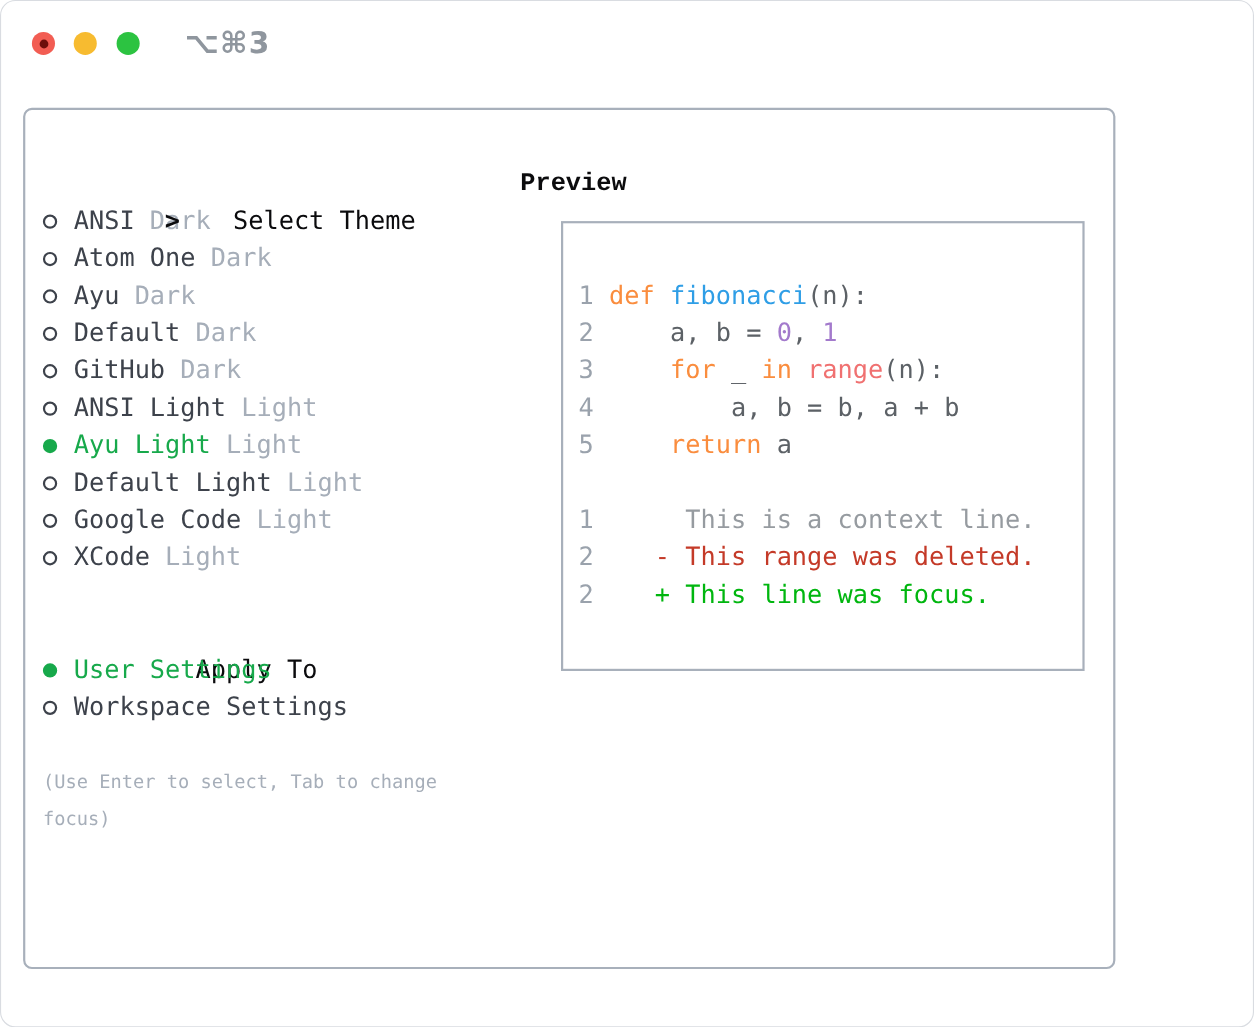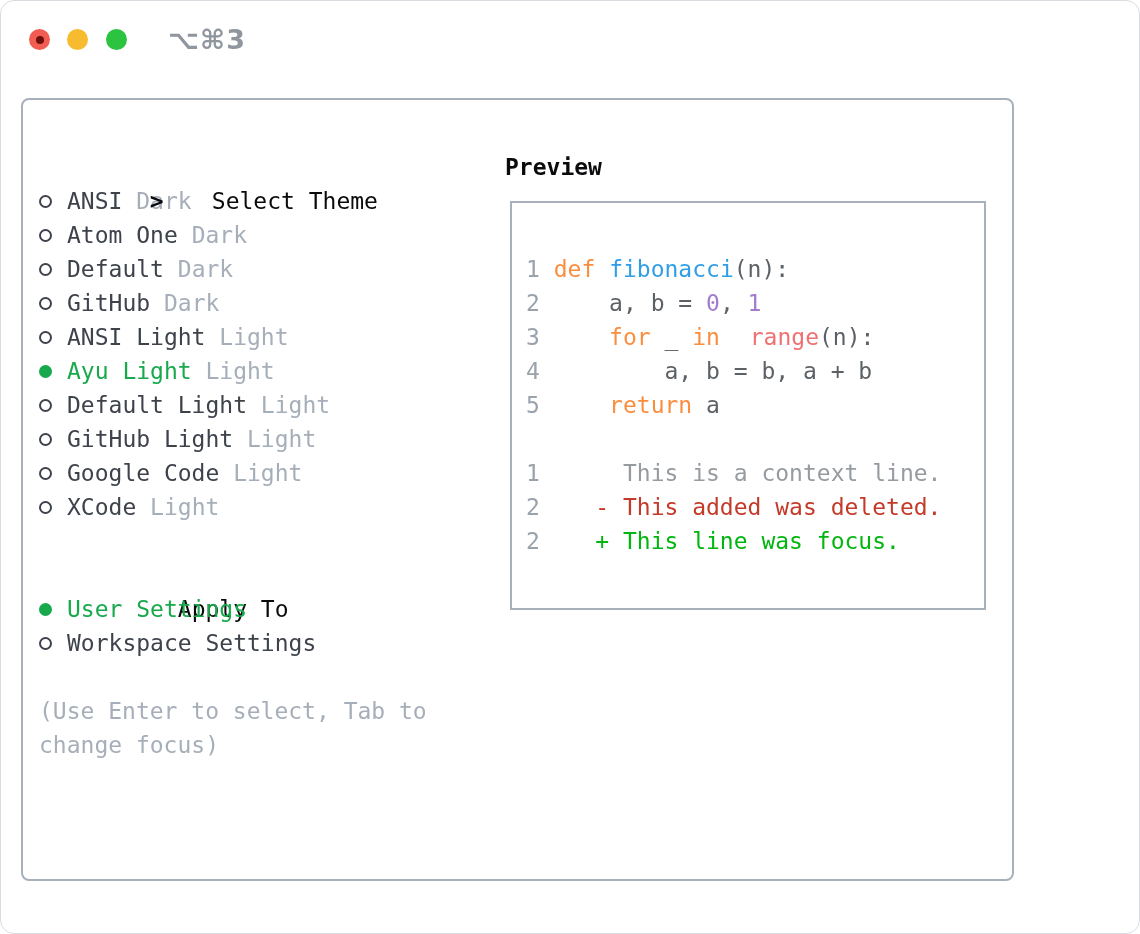--- a/index.html
+++ b/index.html
@@ -44,39 +44,39 @@
     border:2px solid var(--text_dark); background:transparent;
   }
   .radio-dot.on { border-color:var(--accent_green); background:var(--accent_green); }
   .prompt-char { font-weight:bold; color:var(--text_black); }
   .section-title { font-weight:normal; color:var(--text_black);margin-left:34px; }
   .plain-title { color:var(--text_black);margin-top:24px; }
   .opt-name { color:var(--text_dark); }
   .opt-variant { color:var(--text_muted);text-align:right; }
   .sel .opt-name { color:var(--accent_green); }
   .hint {
-    margin-top:0; width:420px; font-size:23px; line-height:34px;
+    margin-top:0; width:420px; font-size:17px; line-height:34px;
     color:var(--text_muted); white-space:normal;
   }
 
   
   .preview-title {
-    position:absolute; left:482px; top:50px; height:34px; line-height:34px;
-    font-size:23px; font-weight:bold; color:var(--text_black);
+    position:absolute; left:450px; top:50px; height:34px; line-height:34px;
+    font-size:23px; font-weight:bold; color:var(--text_black);font-family:Liberation Mono, monospace;
   }
   .preview-box {
     position:absolute; left:487px; top:101px; width:476px; height:409px;
     border:2px solid var(--panel_border); background:#fff;
     padding:15px 0 0 14px; overflow:hidden;
   }
   .lnum { color:var(--code_linenum); }
   .tok-text    { color:var(--code_text); }
   .tok-keyword { color:var(--syn_keyword); }
   .tok-func    { color:var(--syn_func); }
-  .tok-builtin { color:var(--syn_builtin);margin-left:16px; }
+  .tok-builtin { color:var(--syn_builtin); }
   .tok-number  { color:var(--syn_number); }
   .diff-context { color:var(--diff_context); }
   .diff-deleted { color:var(--diff_deleted); }
   .diff-added   { color:var(--diff_added); }
 </style>
 </head>
 <body>
 
 <div class="window">
 
@@ -90,26 +90,26 @@
   <div class="main-box">
 
     <div class="left-pane">
       <div class="row">
         <span class="marker prompt-char">&gt;</span><span class="section-title">Select Theme</span>
       </div>
 
       <div id="theme-list">
           <div class="row"><span class="marker"><span class="radio-dot"></span></span><span class="opt-name">ANSI</span><span class="opt-variant"> Dark</span></div>
           <div class="row"><span class="marker"><span class="radio-dot"></span></span><span class="opt-name">Atom One</span><span class="opt-variant"> Dark</span></div>
+          <div class="row"><span class="marker"><span class="radio-dot"></span></span><span class="opt-name">Ayu</span><span class="opt-variant"> Dark</span></div>
           <div class="row"><span class="marker"><span class="radio-dot"></span></span><span class="opt-name">Default</span><span class="opt-variant"> Dark</span></div>
           <div class="row"><span class="marker"><span class="radio-dot"></span></span><span class="opt-name">GitHub</span><span class="opt-variant"> Dark</span></div>
           <div class="row"><span class="marker"><span class="radio-dot"></span></span><span class="opt-name">ANSI Light</span><span class="opt-variant"> Light</span></div>
           <div class="row sel"><span class="marker"><span class="radio-dot on"></span></span><span class="opt-name">Ayu Light</span><span class="opt-variant"> Light</span></div>
           <div class="row"><span class="marker"><span class="radio-dot"></span></span><span class="opt-name">Default Light</span><span class="opt-variant"> Light</span></div>
-          <div class="row"><span class="marker"><span class="radio-dot"></span></span><span class="opt-name">GitHub Light</span><span class="opt-variant"> Light</span></div>
           <div class="row"><span class="marker"><span class="radio-dot"></span></span><span class="opt-name">Google Code</span><span class="opt-variant"> Light</span></div>
           <div class="row"><span class="marker"><span class="radio-dot"></span></span><span class="opt-name">XCode</span><span class="opt-variant"> Light</span></div>
         </div>
 
       <div class="row"> </div>
 
       <div class="row">
         <span class="marker"></span><span class="plain-title">Apply To</span>
       </div>
 
@@ -130,19 +130,19 @@
       <div id="code-lines">
           <div class="row"><span class="lnum">1</span><span class="tok-text"> </span><span class="tok-keyword">def</span><span class="tok-text"> </span><span class="tok-func">fibonacci</span><span class="tok-text">(n):</span></div>
           <div class="row"><span class="lnum">2</span><span class="tok-text">     a, b = </span><span class="tok-number">0</span><span class="tok-text">, </span><span class="tok-number">1</span></div>
           <div class="row"><span class="lnum">3</span><span class="tok-text">     </span><span class="tok-keyword">for</span><span class="tok-text"> _ </span><span class="tok-keyword">in</span><span class="tok-text"> </span><span class="tok-builtin">range</span><span class="tok-text">(n):</span></div>
           <div class="row"><span class="lnum">4</span><span class="tok-text">         a, b = b, a + b</span></div>
           <div class="row"><span class="lnum">5</span><span class="tok-text">     </span><span class="tok-keyword">return</span><span class="tok-text"> a</span></div>
         </div>
       <div class="row"> </div>
       <div id="diff-lines">
           <div class="row"><span class="lnum">1</span><span class="diff-context">      This is a context line.</span></div>
-          <div class="row"><span class="lnum">2</span><span class="diff-deleted">    - This added was deleted.</span></div>
+          <div class="row"><span class="lnum">2</span><span class="diff-deleted">    - This range was deleted.</span></div>
           <div class="row"><span class="lnum">2</span><span class="diff-added">    + This line was focus.</span></div>
         </div>
     </div>
 
   </div>
 </div>
 
 </body></html>

